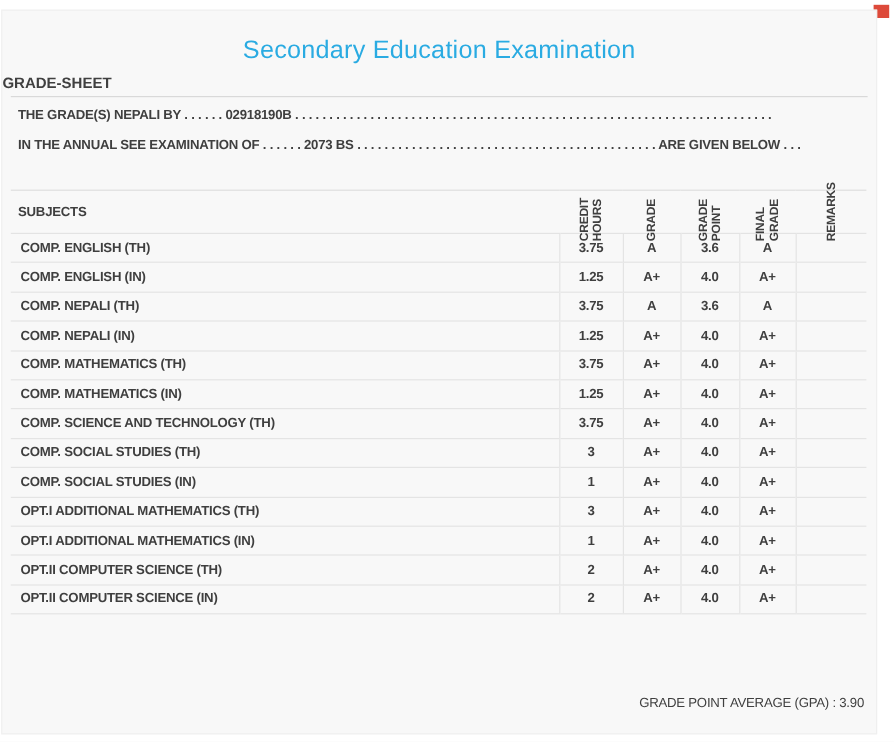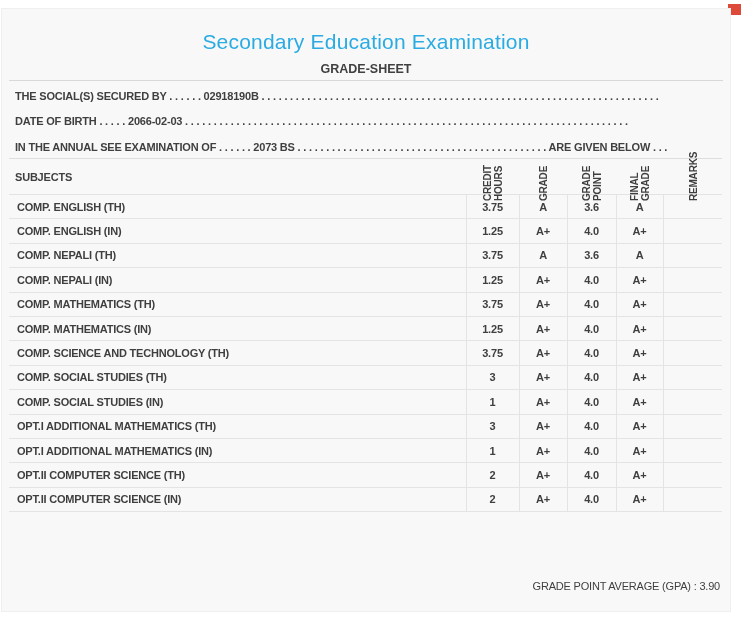--- a/index.html
+++ b/index.html
@@ -23,21 +23,21 @@
   }
   .title {
     position: absolute; top: 21px; left: 0; right: 0;
     text-align: center;
     font-size: 21px; font-weight: 400;
     color: #2aabe2;
     letter-spacing: 0.2px;
   }
   .subtitle {
     position: absolute; top: 53px; left: 0; right: 0;
-    text-align: center;
+    text-align: left;
     font-size: 12.5px; font-weight: 700;
     color: #404040;
   }
   .bio {
     position: absolute; top: 71px; left: 7px; right: 7px;
     border-top: 1px solid #d9d9d9;
     padding: 3px 0 0 6px;
     overflow: hidden;
   }
   .bio-line {
@@ -98,22 +98,21 @@
 <body>
 
 <div class="red-badge"></div>
 
 <div class="panel">
 
   <div class="title">Secondary Education Examination</div>
   <div class="subtitle">GRADE-SHEET</div>
 
   <div class="bio">
-    <div class="bio-line"><span>THE SOCIAL(S) SECURED BY</span> <span>. . . . . .</span> <span>02918190B</span> <span>. . . . . . . . . . . . . . . . . . . . . . . . . . . . . . . . . . . . . . . . . . . . . . . . . . . . . . . . . . . . . . . . . . . . . .</span></div>
-    <div class="bio-line"><span>DATE OF BIRTH</span> <span>. . . . .</span> <span>2066-02-03</span> <span>. . . . . . . . . . . . . . . . . . . . . . . . . . . . . . . . . . . . . . . . . . . . . . . . . . . . . . . . . . . . . . . . . . . . . . . . . . . . . .</span></div>
+    <div class="bio-line"><span>THE GRADE(S) NEPALI BY</span> <span>. . . . . .</span> <span>02918190B</span> <span>. . . . . . . . . . . . . . . . . . . . . . . . . . . . . . . . . . . . . . . . . . . . . . . . . . . . . . . . . . . . . . . . . . . . . .</span></div>
     <div class="bio-line"><span>IN THE ANNUAL SEE EXAMINATION OF</span> <span>. . . . . .</span> <span>2073 BS</span> <span>. . . . . . . . . . . . . . . . . . . . . . . . . . . . . . . . . . . . . . . . . . . .</span> <span>ARE GIVEN BELOW</span> <span>. . .</span></div>
   </div>
 
   <div class="table-wrap">
     <table>
       <colgroup>
         <col style="width:457px">
           <col style="width:53px">
           <col style="width:48px">
         <col style="width:49px">

